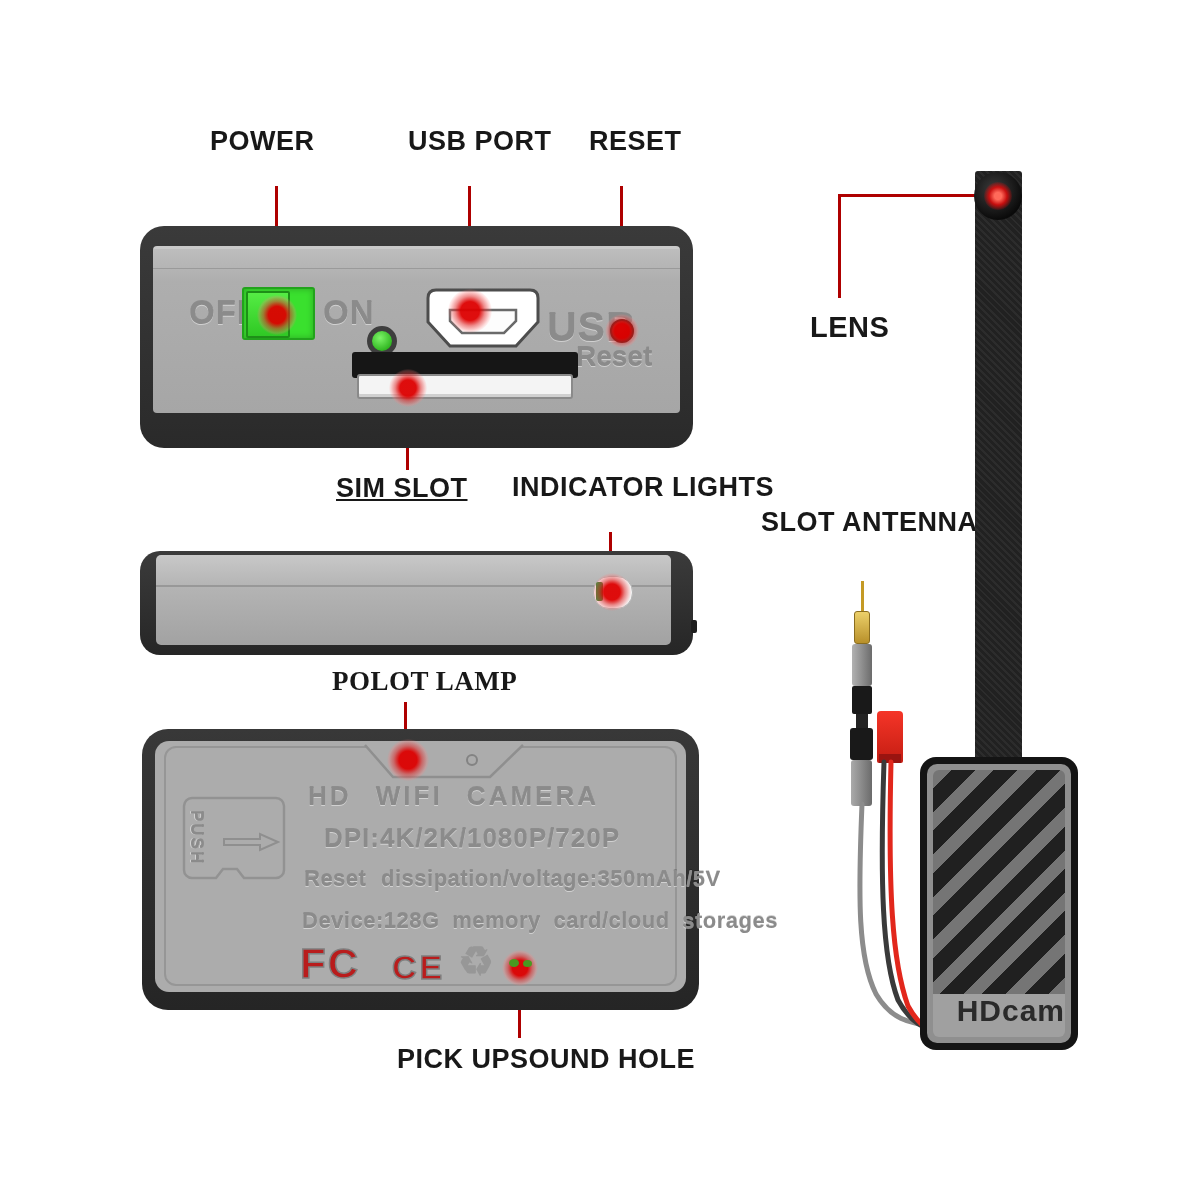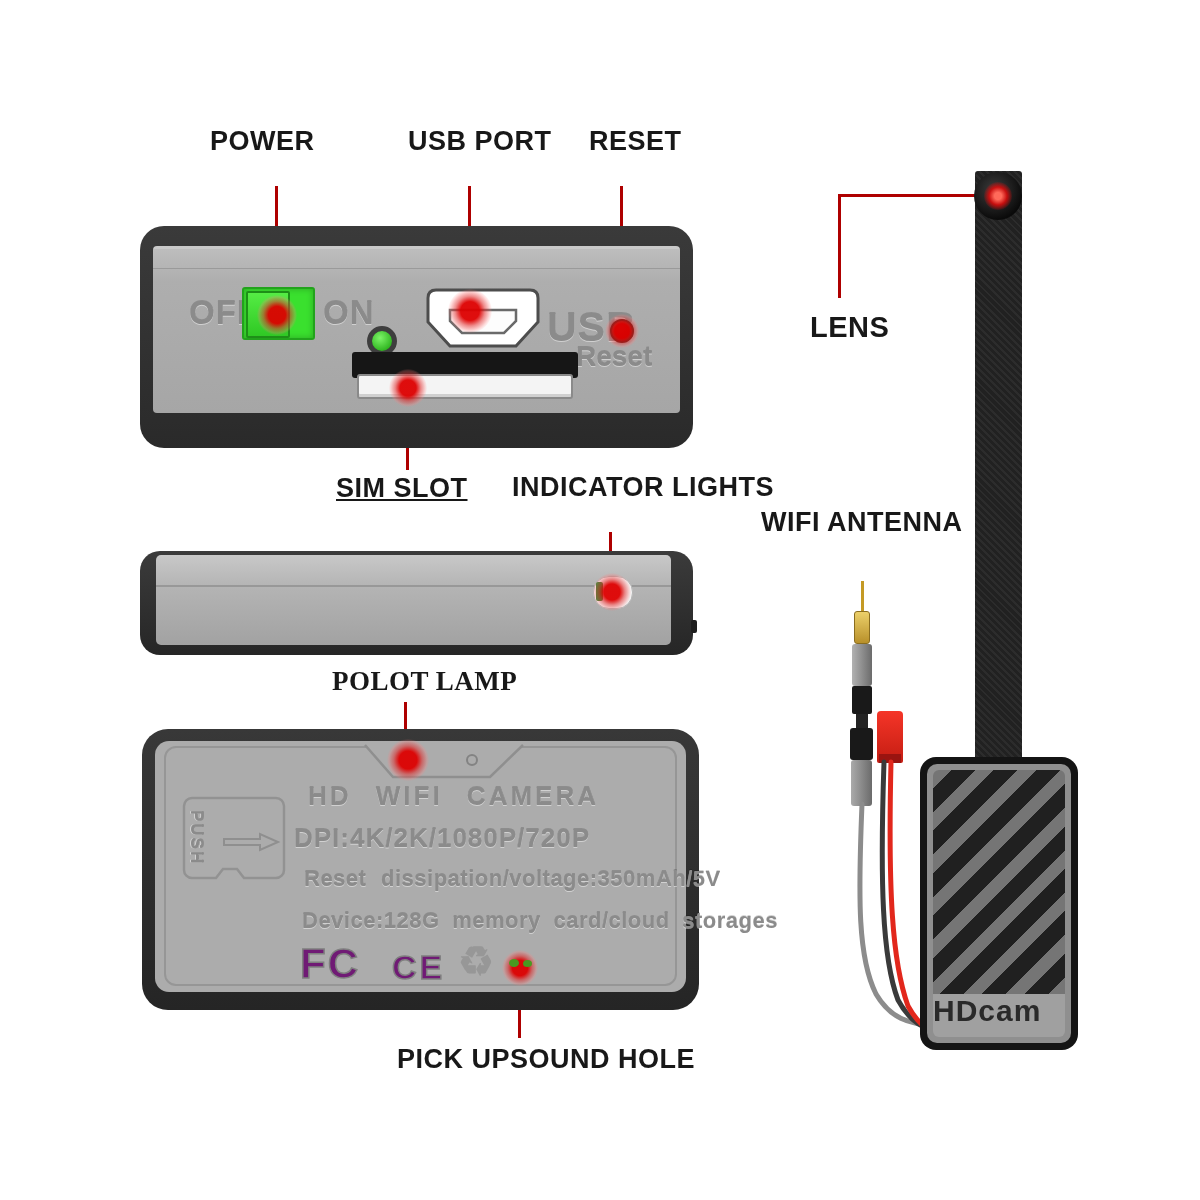--- a/index.html
+++ b/index.html
@@ -7,38 +7,38 @@
           font-family:"Liberation Sans",sans-serif;}
   .lbl{position:absolute;font:700 27px "Liberation Sans",sans-serif;color:#181818;
        letter-spacing:.5px;white-space:nowrap;}
   .cline{position:absolute;width:3px;background:#ae0000;}
   .clineh{position:absolute;height:3px;background:#ae0000;}
   .dot{position:absolute;border-radius:50%;
        background:radial-gradient(circle, rgba(221,0,0,.95) 0 30%, rgba(226,48,48,.55) 48%,
                   rgba(255,120,120,.25) 64%, rgba(255,120,120,0) 72%);}
   .engrave{position:absolute;font-family:"Liberation Sans",sans-serif;font-weight:700;color:#8b8b8b;
            text-shadow:0 1px 0 rgba(255,255,255,.45),0 -1px 0 rgba(0,0,0,.18);white-space:nowrap;}
-  .outline-logo{color:#701a75;-webkit-text-stroke:1.5px #7f7f7f;}
+  .outline-logo{color:#b91c1c;-webkit-text-stroke:1.5px #7f7f7f;}
   .abs{position:absolute;}
   svg{display:block;}
 </style>
 </head>
 <body>
 
 <div class="canvas">
 
   <div class="lbl" style="left:210px;top:126px;">POWER</div>
   <div class="lbl" style="left:408px;top:126px;">USB PORT</div>
   <div class="lbl" style="left:589px;top:126px;">RESET</div>
   <div class="lbl" style="left:336px;top:473px;text-decoration:underline;">SIM SLOT</div>
   <div class="lbl" style="left:512px;top:472px;">INDICATOR LIGHTS</div>
   <div class="lbl" style="left:332px;top:666px;font-family:Liberation Serif, serif;">POLOT LAMP</div>
   <div class="lbl" style="left:397px;top:1044px;">PICK UPSOUND HOLE</div>
   <div class="lbl" style="left:810px;top:311px;font-size:29px;">LENS</div>
-  <div class="lbl" style="left:761px;top:507px;">WIFI ANTENNA</div>
+  <div class="lbl" style="left:761px;top:507px;">SLOT ANTENNA</div>
 
   <div class="cline" style="left:275px;top:186px;height:114px;"></div>
   <div class="cline" style="left:468px;top:186px;height:110px;"></div>
   <div class="cline" style="left:620px;top:186px;height:134px;"></div>
   <div class="cline" style="left:406px;top:398px;height:72px;"></div>
   <div class="cline" style="left:609px;top:532px;height:48px;"></div>
   <div class="cline" style="left:404px;top:702px;height:44px;"></div>
   <div class="cline" style="left:518px;top:980px;height:58px;"></div>
   <div class="cline" style="left:838px;top:195px;height:103px;"></div>
   <div class="clineh" style="left:838px;top:194px;width:148px;"></div>
@@ -92,21 +92,21 @@
 
   <svg class="abs" style="left:178px;top:795px;" width="120" height="94" viewBox="0 0 120 94">
     <path d="M14 3 H98 a8 8 0 0 1 8 8 v64 a8 8 0 0 1 -8 8 H66 l-7 -9 H45 l-7 9 H14 a8 8 0 0 1 -8 -8 V11 a8 8 0 0 1 8 -8 Z" fill="none" stroke="#929292" stroke-width="2.5"></path>
   </svg>
   <div class="engrave" style="left:186px;top:810px;font-size:17px;letter-spacing:2px;writing-mode:vertical-rl;">PUSH</div>
   <svg class="abs" style="left:222px;top:832px;" width="60" height="20" viewBox="0 0 60 20">
     <path d="M2 7 H38 V2 L56 10 L38 18 V13 H2 Z" fill="none" stroke="#8f8f8f" stroke-width="2"></path>
   </svg>
 
   <div class="engrave" style="left:308px;top:781px;font-size:26px;letter-spacing:3px;word-spacing:14px;">HD WIFI CAMERA</div>
-  <div class="engrave" style="left:294px;top:823px;font-size:26px;letter-spacing:1px;">DPI:4K/2K/1080P/720P</div>
+  <div class="engrave" style="left:324px;top:823px;font-size:26px;letter-spacing:1px;">DPI:4K/2K/1080P/720P</div>
   <div class="engrave" style="left:304px;top:866px;font-size:22px;letter-spacing:.5px;word-spacing:8px;">Reset dissipation/voltage:350mAh/5V</div>
   <div class="engrave" style="left:302px;top:908px;font-size:22px;letter-spacing:.5px;word-spacing:6px;">Device:128G memory card/cloud storages</div>
 
   <div class="engrave outline-logo" style="left:300px;top:940px;font-size:42px;letter-spacing:2px;text-shadow:none;">FC</div>
   <div class="engrave outline-logo" style="left:392px;top:948px;font-size:34px;letter-spacing:3px;text-shadow:none;">CE</div>
   <div class="engrave" style="left:458px;top:938px;font-size:40px;color:#979797;text-shadow:none;">♻</div>
   <div class="dot" style="left:502px;top:950px;width:36px;height:36px;"></div>
   <div class="abs" style="left:509px;top:959px;width:10px;height:8px;background:#4a9a20;border-radius:50%;"></div>
   <div class="abs" style="left:523px;top:960px;width:9px;height:7px;background:#4a9a20;border-radius:50%;"></div>
 
@@ -128,15 +128,15 @@
 
   <svg class="abs" style="left:0;top:0;pointer-events:none;" width="1200" height="1200" viewBox="0 0 1200 1200">
     <path d="M862 804 C858 900 858 958 876 994 C890 1018 908 1024 936 1026" fill="none" stroke="#8c8c8c" stroke-width="5" stroke-linecap="round"></path>
     <path d="M884 762 C880 880 882 958 898 1000 C910 1022 924 1030 942 1032" fill="none" stroke="#3a3a3a" stroke-width="5" stroke-linecap="round"></path>
     <path d="M891 762 C888 890 892 962 908 1006 C919 1026 933 1036 950 1038" fill="none" stroke="#e2271c" stroke-width="5" stroke-linecap="round"></path>
   </svg>
 
   <div class="abs" style="left:920px;top:757px;width:158px;height:293px;background:#141414;border-radius:16px;"></div>
   <div class="abs" style="left:927px;top:764px;width:144px;height:279px;background:#8f8f8f;border-radius:10px;"></div>
   <div class="abs" style="left:933px;top:770px;width:132px;height:224px;background:repeating-linear-gradient(135deg,#757575 0 13px,#202020 13px 30px);border-radius:6px 6px 0 0;"></div>
-  <div class="abs" style="left:933px;top:994px;width:132px;height:43px;background:#a0a0a0;border-radius:0 0 6px 6px;text-align:left;line-height:43px;font:700 30px 'Liberation Sans',sans-serif;color:#2a2a2a;letter-spacing:1px;">HDcam</div>
+  <div class="abs" style="left:933px;top:994px;width:132px;height:43px;background:#a0a0a0;border-radius:0 0 6px 6px;text-align:right;line-height:43px;font:700 30px 'Liberation Sans',sans-serif;color:#2a2a2a;letter-spacing:1px;">HDcam</div>
 
 </div>
 
 </body></html>

